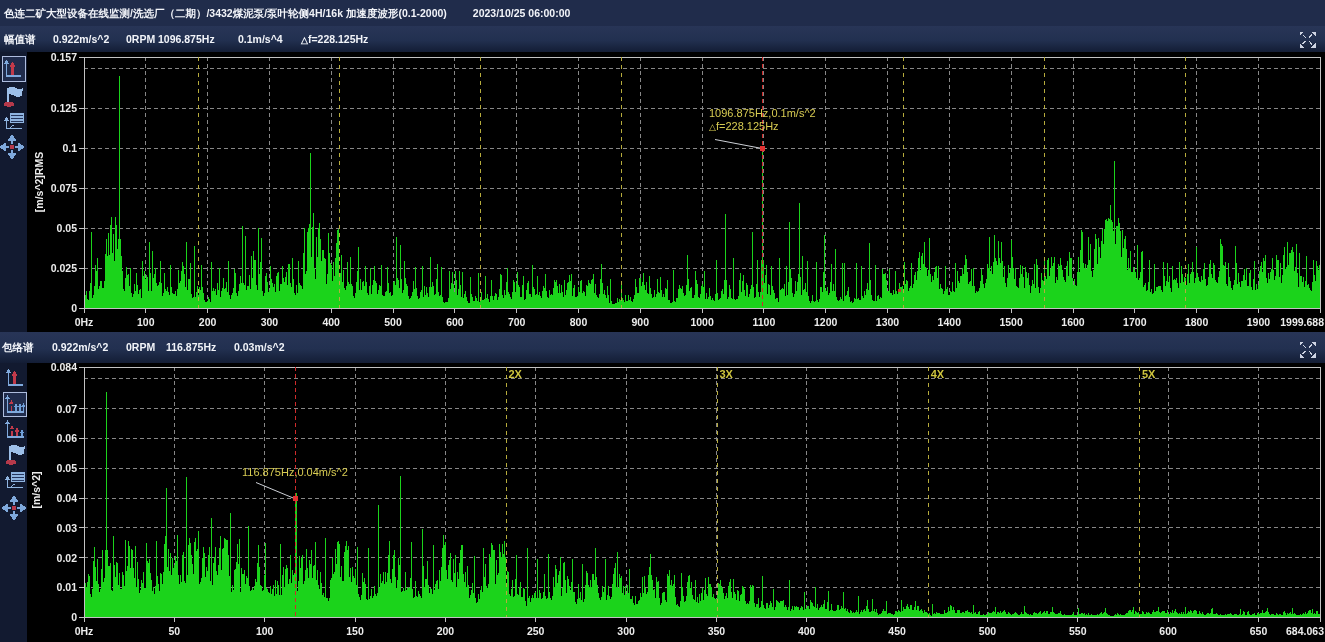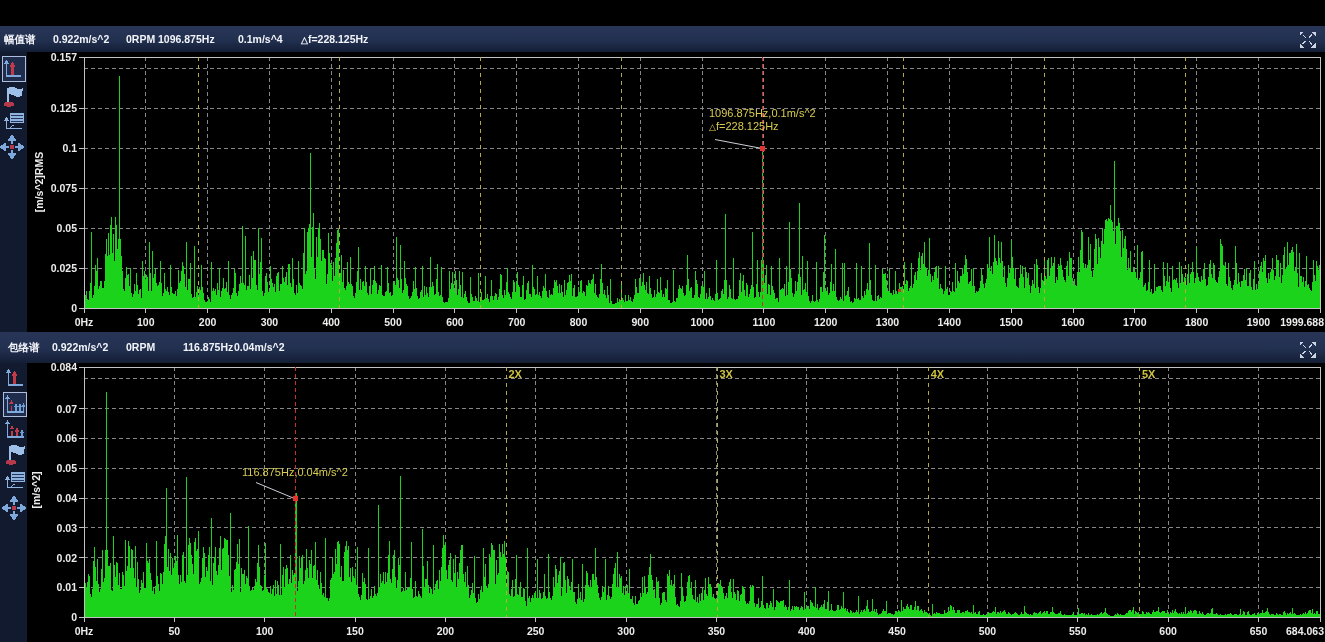--- a/index.html
+++ b/index.html
@@ -26,34 +26,35 @@
 svg .ytitle{fill:#ececec;font:bold 10.5px "Liberation Sans",sans-serif;}
 svg .sideband{stroke:#b6ab3c;stroke-width:1;stroke-dasharray:4 4;}
 svg .cursor{stroke:#d02b2b;stroke-width:1;stroke-dasharray:4 3;}
 svg .ptr{stroke:#cdd0d6;stroke-width:1;shape-rendering:auto;}
 svg .ann{fill:#d8cc52;font:11px "Liberation Sans",sans-serif;}
 svg .harm{fill:#cfc53e;font:bold 11px "Liberation Sans",sans-serif;}
 svg text{shape-rendering:auto;}
 </style></head>
 <body>
 <div id="app">
+<div class="topbar"><span>色连二矿大型设备在线监测/洗选厂（二期）/3432煤泥泵/泵叶轮侧4H/16k 加速度波形(0.1-2000)</span><span style="margin-left:26px">2023/10/25 06:00:00</span></div>
 <div class="hdr" id="hdr1">
       <span class="hv" style="left:4px"><b>幅值谱</b></span>
       <span class="hv" style="left:53px">0.922m/s^2</span>
       <span class="hv" style="left:126px">0RPM</span>
       <span class="hv" style="left:158px">1096.875Hz</span>
       <span class="hv" style="left:238px">0.1m/s^4</span>
       <span class="hv" style="left:301px"><span style="font-size:9px">△</span>f=228.125Hz</span>
     </div>
 <div class="hdr" id="hdr2">
-      <span class="hv" style="left:8px"><b>包络谱</b></span>
+      <span class="hv" style="left:2px"><b>包络谱</b></span>
       <span class="hv" style="left:52px">0.922m/s^2</span>
       <span class="hv" style="left:126px">0RPM</span>
-      <span class="hv" style="left:183px">116.875Hz</span>
-      <span class="hv" style="left:234px">0.04m/s^2</span>
+      <span class="hv" style="left:166px">116.875Hz</span>
+      <span class="hv" style="left:234px">0.03m/s^2</span>
     </div>
 <div class="side" id="side1"></div>
 <div class="side" id="side2"></div>
 <svg width="1325" height="642" style="position:absolute;left:0;top:0">
       <g>
         <line x1="84" y1="68.2" x2="1320" y2="68.2" class="grid"></line>
         <line x1="84" y1="108.2" x2="1320" y2="108.2" class="grid"></line>
         <line x1="84" y1="148.1" x2="1320" y2="148.1" class="grid"></line>
         <line x1="84" y1="188.1" x2="1320" y2="188.1" class="grid"></line>
         <line x1="84" y1="228.1" x2="1320" y2="228.1" class="grid"></line>

